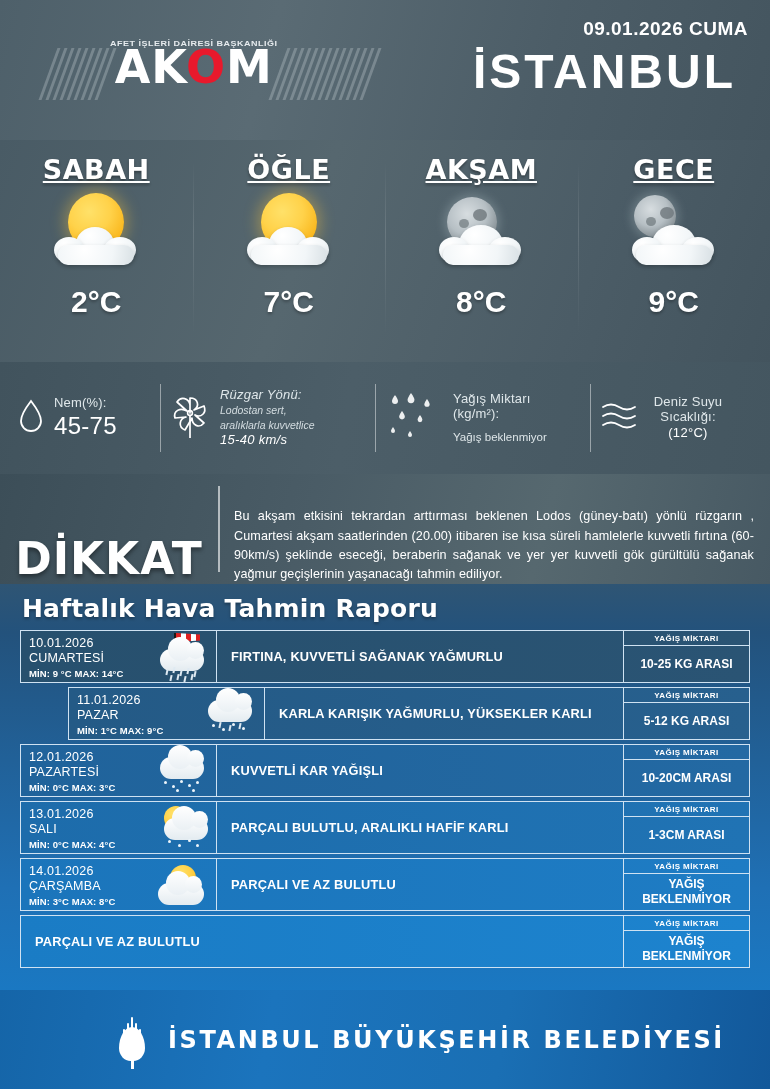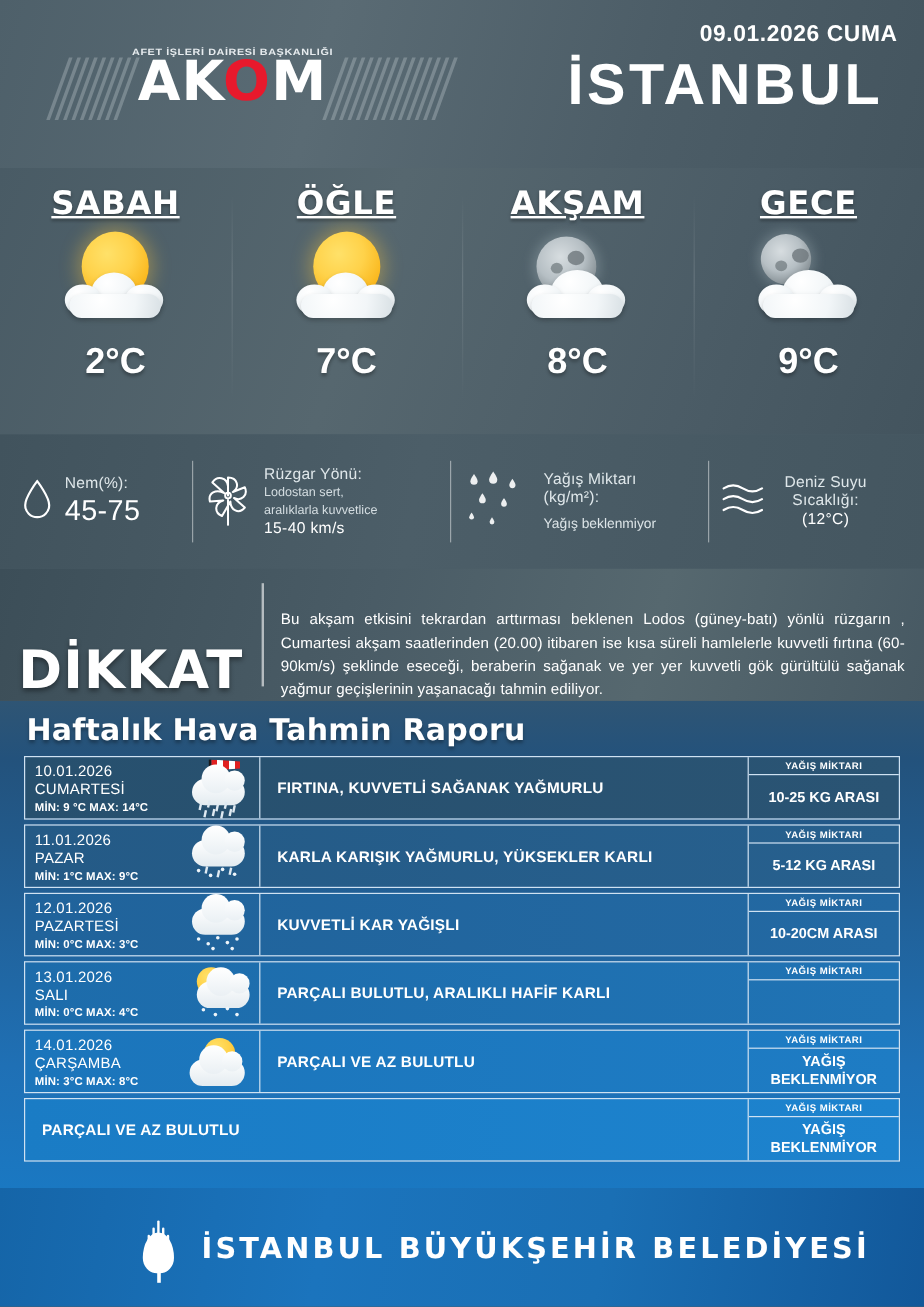--- a/index.html
+++ b/index.html
@@ -97,21 +97,21 @@
     height: 112px; flex: none; display: flex; align-items: center;
     background: linear-gradient(100deg,#41535d 0%, #4c5e68 45%, #445660 100%);
     color: #e9eff2; position: relative;
   }
   .stat { display: flex; align-items: center; padding: 0 10px; height: 100%; position: relative; }
   .stat + .stat::before {
     content:""; position:absolute; left:0; top:22px; bottom:22px; width:1px;
     background: rgba(255,255,255,.45);
   }
   .s1 { width: 160px; padding-left: 18px; }
-  .s2 { width: 215px; }
+  .s2 { width: 215px; font-style: italic; }
   .s3 { width: 215px; }
   .s4 { width: 144px; }
   .stat-icon { flex: none; margin-right: 10px; position: relative; }
   .stat-txt { line-height: 1.15; }
   .stat-label { font-size: 13px; color: #dfe7ea; letter-spacing: .2px; }
   .stat-sub { font-size: 10.5px; color: #d4dde1; line-height: 1.35; }
   .stat-value { font-size: 24px; color: #ffffff; letter-spacing: .3px; margin-top: 1px; }
   .stat-value.sm { font-size: 13px; }
   .stat-note { font-size: 11.5px; color: #dde5e8; margin-top: 9px; }
 
@@ -161,21 +161,21 @@
   .amt-head {
     height: 15px; border-bottom: 1px solid #cfe2f2;
     font-size: 8px; font-weight: bold; color: #ffffff; letter-spacing: .4px;
     display: flex; align-items: center; justify-content: center;
   }
   .amt-body {
     flex: 1; display: flex; align-items: center; justify-content: center; text-align: center;
     font-size: 12px; font-weight: bold; color: #ffffff; line-height: 1.25; padding: 0 3px;
   }
   .r0 { background: linear-gradient(to right,#27506e,#2a5474); }
-  .r1 { background: linear-gradient(to right,#245a86,#27608e); }
+  .r1 { background: linear-gradient(to right,#245a86,#27608e); margin-left: 48px; }
   .r2 { background: linear-gradient(to right,#20639b,#2369a3); }
   .r3 { background: linear-gradient(to right,#1d6cab,#2073b4); }
   .r4 { background: linear-gradient(to right,#1b75bb,#1e7cc4); }
   .r5 { background: linear-gradient(to right,#1a7cc5,#1d83ce); }
   .ri-cloud {
     position:absolute; left:6px; top:10px; width:44px; height:22px; border-radius:11px;
     background: linear-gradient(to bottom,#ffffff,#e3ebf0);
   }
   .ri-cloud::before{content:"";position:absolute;width:24px;height:24px;border-radius:50%;left:8px;top:-12px;background:linear-gradient(to bottom,#ffffff,#eaf0f4);}
   .ri-cloud::after{content:"";position:absolute;width:17px;height:17px;border-radius:50%;left:27px;top:-7px;background:linear-gradient(to bottom,#ffffff,#eaf0f4);}
@@ -476,20 +476,21 @@
               <s style="left:6px;top:2px"></s>
               <s style="left:16px;top:6px"></s>
               <s style="left:26px;top:1px"></s>
               <s style="left:34px;top:6px"></s>
             </div>
         </div>
       </div>
       <div class="c-desc">PARÇALI BULUTLU, ARALIKLI HAFİF KARLI</div>
       <div class="c-amt">
         <div class="amt-head">YAĞIŞ MİKTARI</div>
+        <div class="amt-body">1-3CM ARASI</div>
       </div>
     </div>
 
     <div class="wrow r4">
       <div class="c-date">
         <div class="d1">14.01.2026</div>
         <div class="d2">ÇARŞAMBA</div>
         <div class="d3">MİN: 3°C MAX: 8°C</div>
         <div class="row-icon">
           <div class="ri-sun" style="left:16px;top:2px;width:26px;height:26px"></div>

